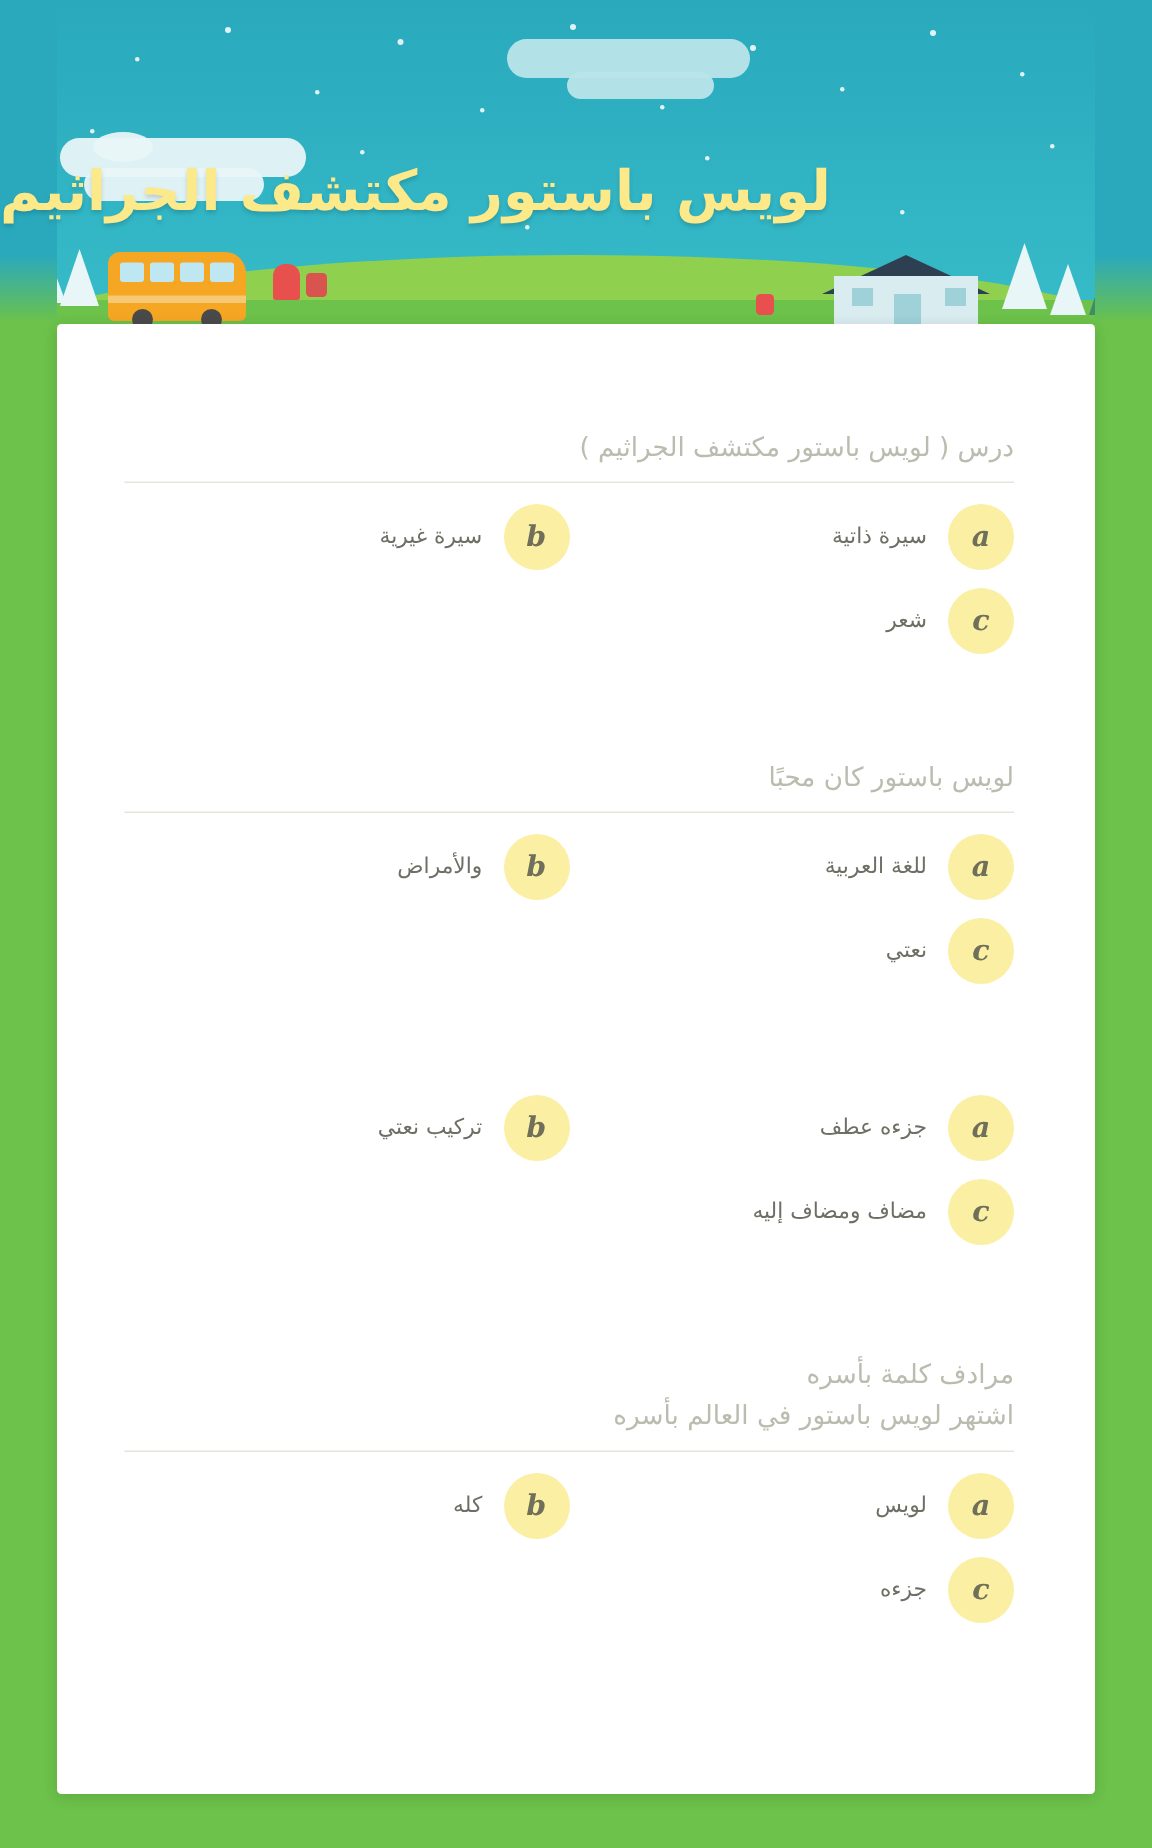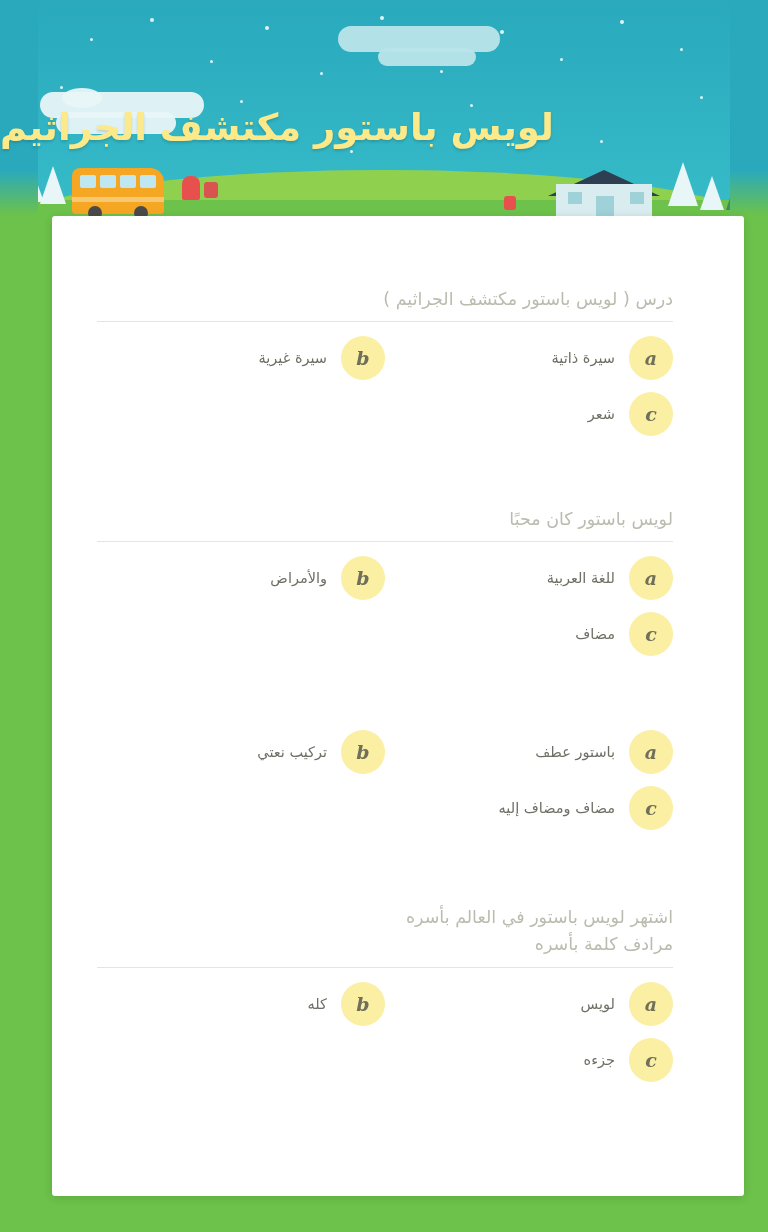--- a/index.html
+++ b/index.html
@@ -166,24 +166,23 @@
   
   .card {
     position: absolute;
     left: 38px;
     top: 216px;
     width: 692px;
     height: 980px;
     background: #ffffff;
     border-radius: 3px;
     box-shadow: 0 2px 10px rgba(0,0,0,.13);
-    padding: 70px 71px 30px 45px;
+    padding: 70px 54px 30px 45px;
     z-index: 4;
     overflow: hidden;
-    margin-left: 14px;
   }
 
   .q-block { margin-bottom: 46px; }
 
   .q-text {
     color: #b9bcae;
     font-size: 17.5px;
     line-height: 1.55;
     direction: rtl;
     text-align: right;
@@ -332,46 +331,46 @@
       <div class="answer">
         <span class="bubble">a</span>
         <span class="answer-text">للغة العربية</span>
       </div>
       <div class="answer">
         <span class="bubble">b</span>
         <span class="answer-text">والأمراض</span>
       </div>
       <div class="answer">
         <span class="bubble">c</span>
-        <span class="answer-text">مضاف</span>
+        <span class="answer-text">نعتي</span>
       </div>
     </div>
   </div>
 
   <div class="q-block" id="block-2">
     <div class="answers">
       <div class="answer">
         <span class="bubble">a</span>
-        <span class="answer-text">باستور عطف</span>
+        <span class="answer-text">جزءه عطف</span>
       </div>
       <div class="answer">
         <span class="bubble">b</span>
         <span class="answer-text">تركيب نعتي</span>
       </div>
       <div class="answer">
         <span class="bubble">c</span>
         <span class="answer-text">مضاف ومضاف إليه</span>
       </div>
     </div>
   </div>
 
   <div class="q-block" id="block-3">
     <div class="q-text">
+      <span class="q-line">مرادف كلمة بأسره</span>
       <span class="q-line">اشتهر لويس باستور في العالم بأسره</span>
-      <span class="q-line">مرادف كلمة بأسره</span>
     </div>
     <div class="answers">
       <div class="answer">
         <span class="bubble">a</span>
         <span class="answer-text">لويس</span>
       </div>
       <div class="answer">
         <span class="bubble">b</span>
         <span class="answer-text">كله</span>
       </div>

